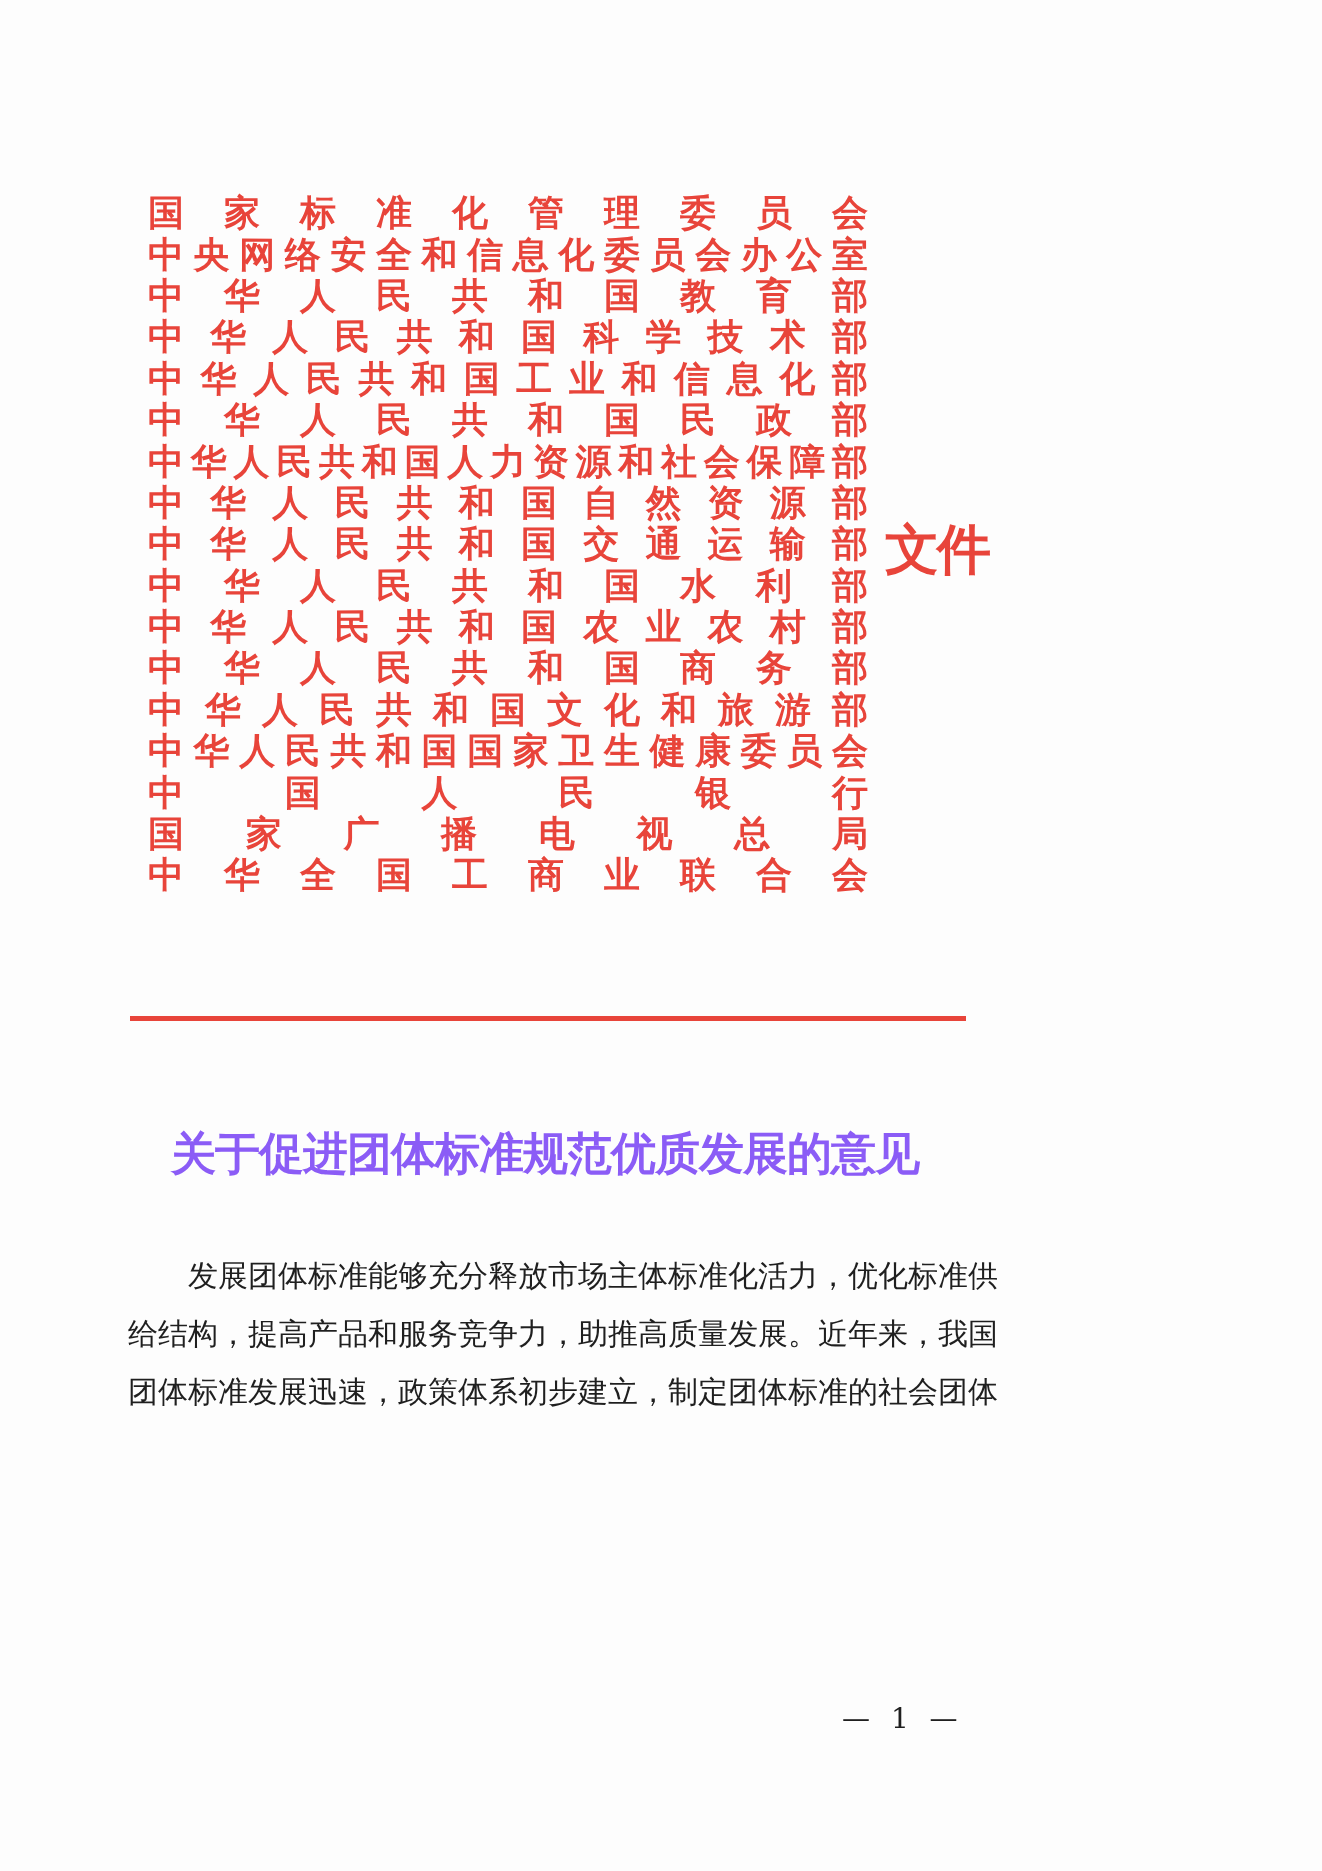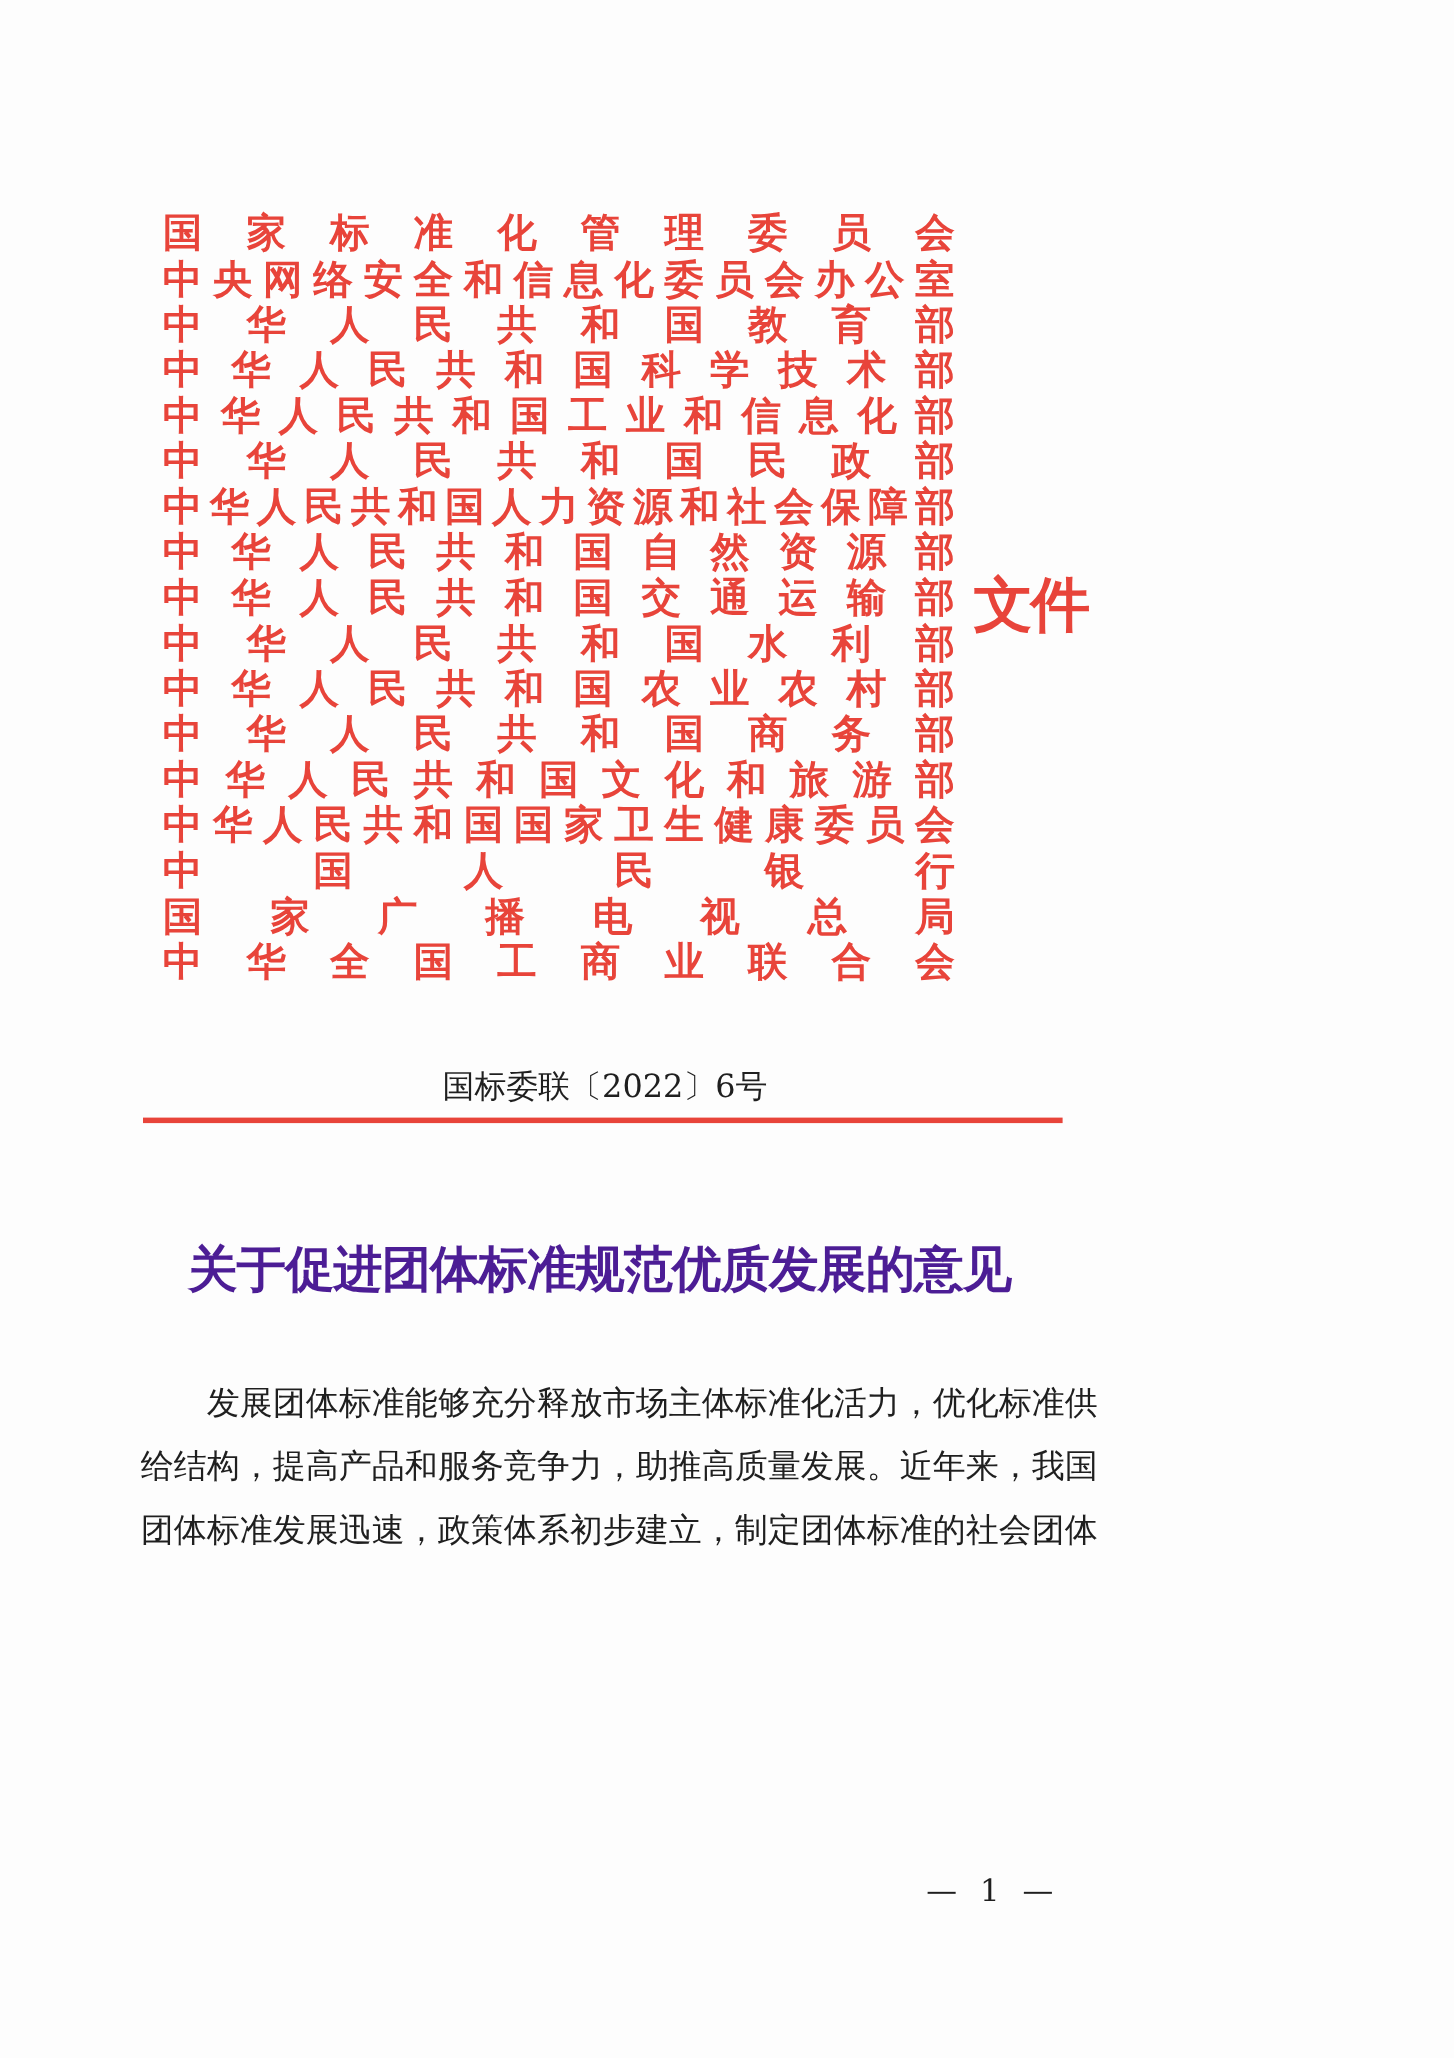--- a/index.html
+++ b/index.html
@@ -10,21 +10,21 @@
   .org-row { display:flex; justify-content:space-between; height:41.4px; align-items:center;
              color:#e8443a; font-size:36px; font-weight:bold; line-height:41px;
              font-family:"DejaVu Sans","Liberation Sans",sans-serif; }
   .org-row span { display:block; }
   .wenjian { position:absolute; left:885px; top:514px; color:#e8443a; font-size:54px; font-weight:bold;
              font-family:"DejaVu Sans","Liberation Sans",sans-serif; letter-spacing:-2px; }
   .doc-number { position:absolute; left:0; width:1100px; top:968px; text-align:center;
                 font-size:29px; color:#1f1f1f; }
   .red-rule { position:absolute; left:130px; top:1016px; width:836px; height:5px; background:#e8443a; }
   .doc-title { position:absolute; left:0; width:1090px; top:1124px; text-align:center;
-               font-size:45px; font-weight:bold; color:#4c1d95; letter-spacing:-1px; }
+               font-size:45px; font-weight:bold; color:#8b5cf6; letter-spacing:-1px; }
   .body-para { position:absolute; left:128px; top:1247px; width:846px; font-size:30px; color:#1f1f1f;
                line-height:58px; }
   .body-line { height:58px; white-space:nowrap; display:flex; justify-content:space-between; }
   .page-number { position:absolute; left:842px; top:1702px; font-size:28px; color:#1f1f1f; letter-spacing:6px; }
 </style>
 </head>
 <body>
 
 <div class="page">
 
@@ -258,21 +258,20 @@
         <span>商</span>
         <span>业</span>
         <span>联</span>
         <span>合</span>
         <span>会</span>
       </div>
     </div>
 
   <div class="wenjian">文件</div>
 
-  <div class="doc-number">国标委联〔2022〕6号</div>
 
   <div class="red-rule"></div>
 
   <div class="doc-title">关于促进团体标准规范优质发展的意见</div>
 
   <div class="body-para" id="body-para">
       <div class="body-line">
         <span>　</span>
         <span>　</span>
         <span>发</span>

